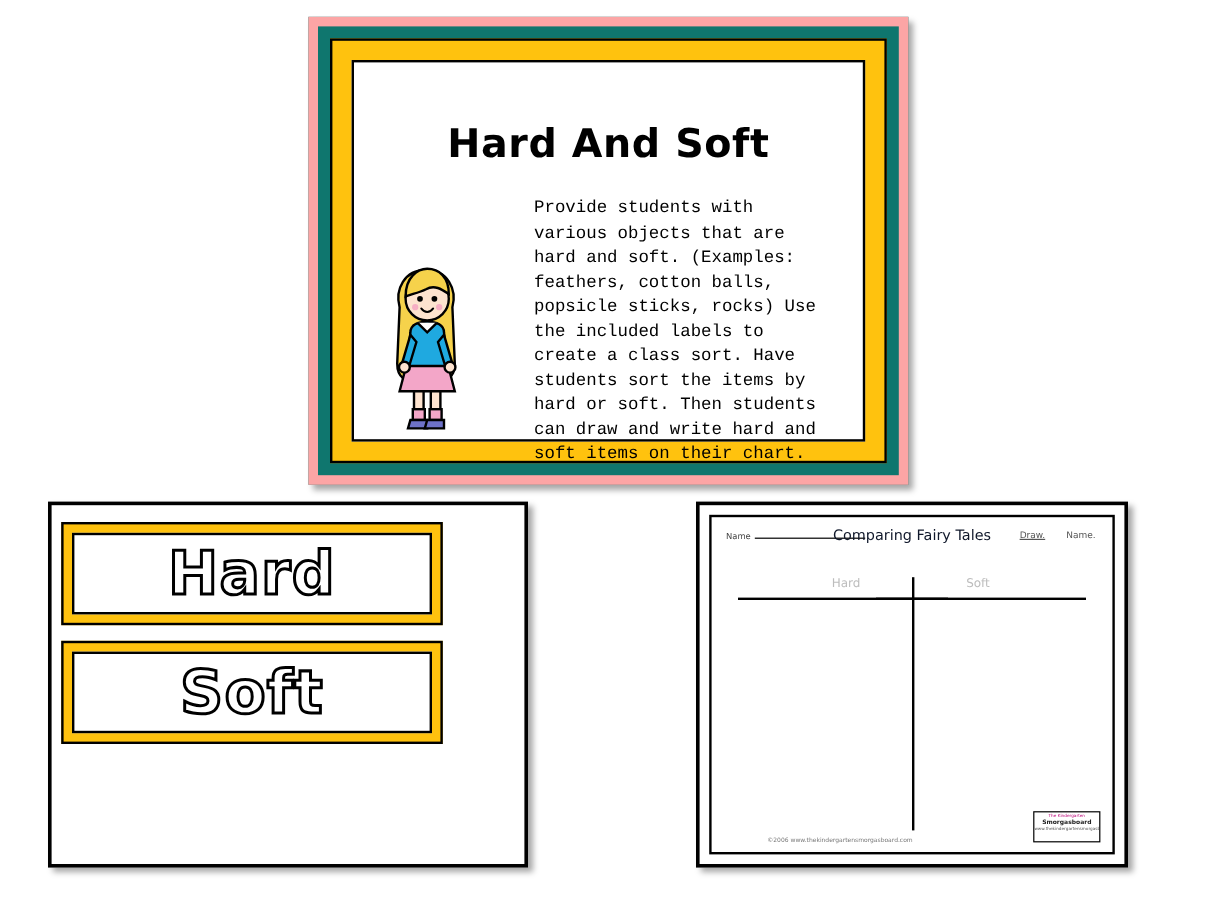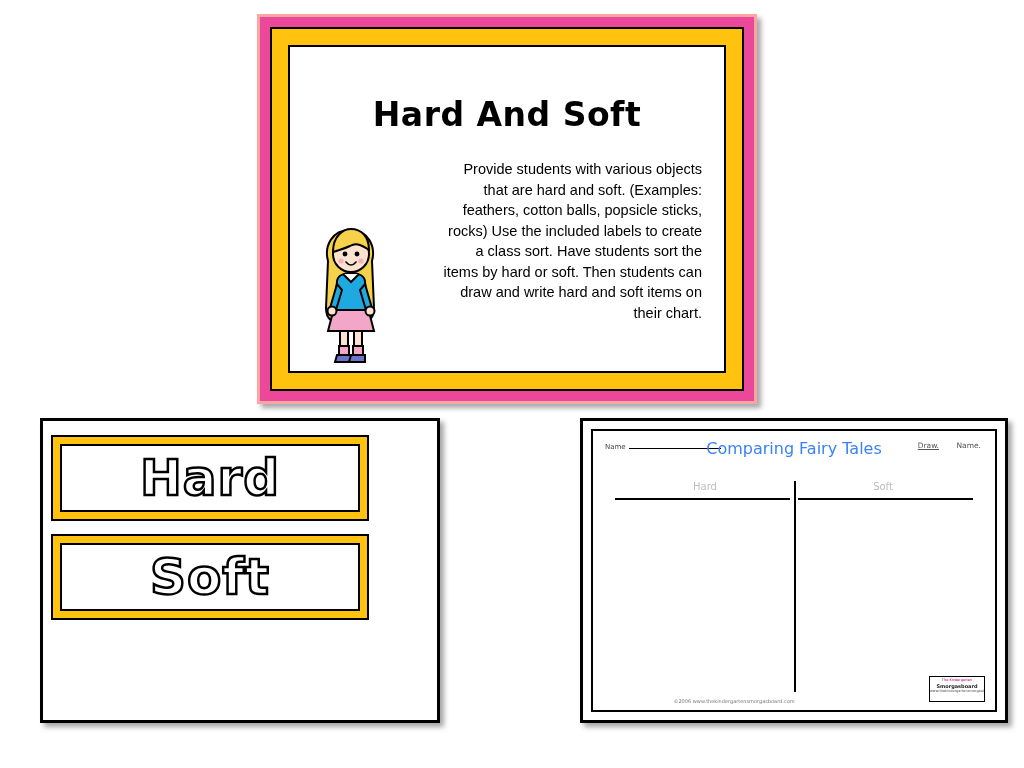--- a/index.html
+++ b/index.html
@@ -15,22 +15,22 @@
     overflow: hidden;
   }
 
   
   .card-title {
     position: absolute;
     left: 257px;
     top: 14px;
     width: 500px;
     height: 390px;
-    background: #ec4899;
-    border: 3px solid #fca5a5;
+    background: #0f766e;
+    border: 8px solid #fca5a5;
     box-sizing: border-box;
     box-shadow: 4px 4px 5px rgba(0,0,0,0.35);
   }
   .card-title .frame-outer {
     position: absolute;
     left: 10px;
     top: 10px;
     right: 10px;
     bottom: 10px;
     background: #FFC20E;
@@ -57,25 +57,25 @@
     font-weight: bold;
     font-size: 33px;
     letter-spacing: 0.5px;
     color: #000000;
   }
   .title-body {
     position: absolute;
     left: 150px;
     right: 22px;
     top: 112px;
-    text-align: right;
+    text-align: left;
     font-size: 14.5px;
     line-height: 20.5px;
     color: #000;
-    font-family: Liberation Sans, sans-serif;
+    font-family: Liberation Mono, monospace;
   }
 
   
   .girl {
     position: absolute;
     left: 20px;
     bottom: 0px;
     width: 86px;
     height: 155px;
   }
@@ -124,21 +124,21 @@
     letter-spacing: 1px;
   }
   #label-hard { top: 14px; }
   #label-soft { top: 113px; }
 
   
   .card-sheet {
     position: absolute;
     left: 580px;
     top: 418px;
-    width: 428px;
+    width: 360px;
     height: 305px;
     background: #ffffff;
     border: 3px solid #000000;
     box-sizing: border-box;
     box-shadow: 4px 4px 5px rgba(0,0,0,0.35);
   }
   .sheet-inner {
     position: absolute;
     left: 8px;
     top: 8px;
@@ -160,22 +160,22 @@
     border-bottom: 1px solid #000;
     height: 7px;
     margin-left: 3px;
   }
   .sheet-title {
     position: absolute;
     left: 0;
     right: 0;
     top: 8px;
     text-align: center;
-    font-size: 16px;
-    color: #3b82f6;
+    font-size: 12px;
+    color: #0f172a;
     font-family: "DejaVu Sans", sans-serif;
   }
   .sheet-draw {
     position: absolute;
     right: 56px;
     top: 10px;
     font-size: 7.5px;
     color: #555;
     text-decoration: underline;
   }

